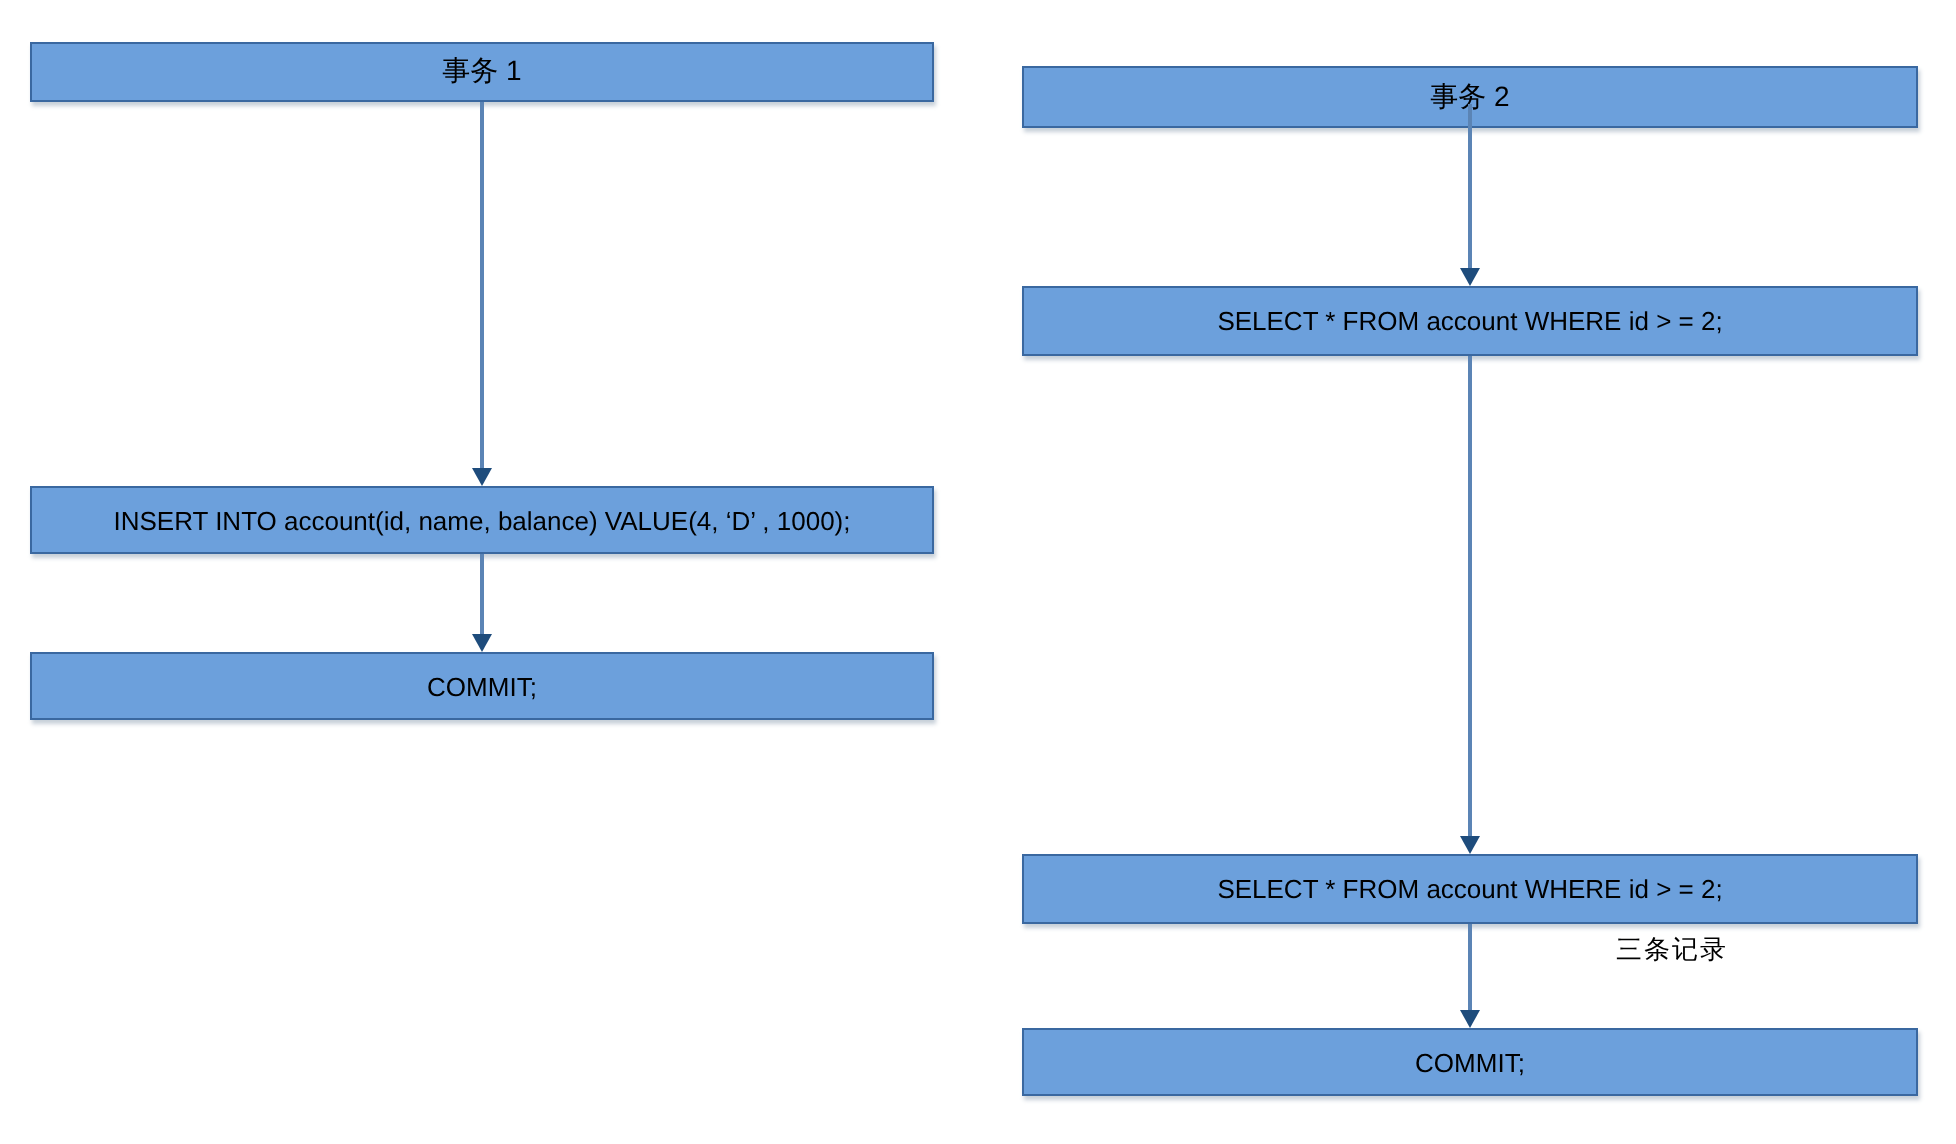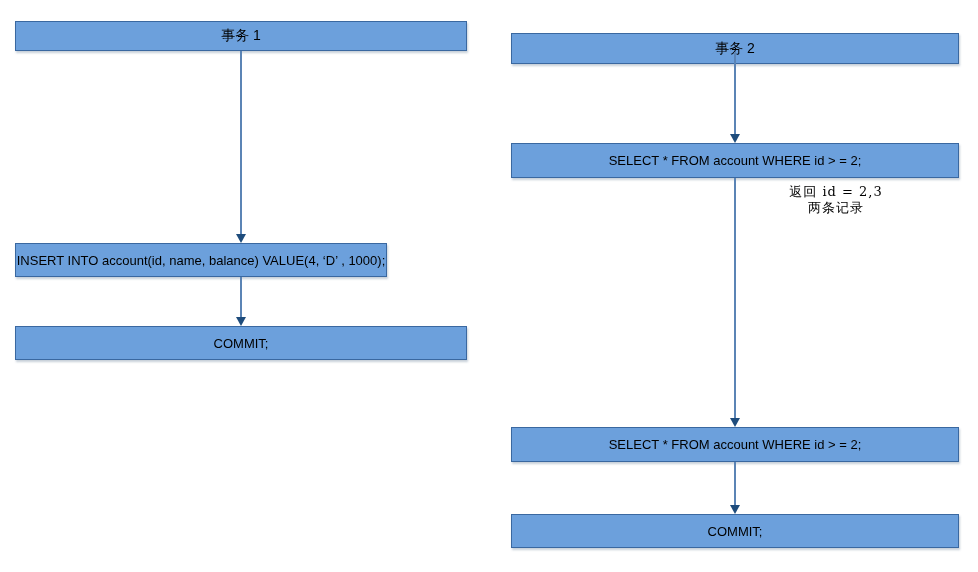--- a/index.html
+++ b/index.html
@@ -64,21 +64,21 @@
 
 <div class="canvas">
 
   <div class="box header" style="left:15px; top:21px; width:452px; height:30px;">事务 1</div>
 
   <div class="arrow" style="left:236px; top:51px; height:192px;">
     <div class="line"></div>
     <div class="head"></div>
   </div>
 
-  <div class="box" style="left:15px; top:243px; width:372px; height:34px;">INSERT INTO account(id, name, balance) VALUE(4, ‘D’ , 1000);</div>
+  <div class="box" style="left:15px; top:243px; width:452px; height:34px;">INSERT INTO account(id, name, balance) VALUE(4, ‘D’ , 1000);</div>
 
   <div class="arrow" style="left:236px; top:277px; height:49px;">
     <div class="line"></div>
     <div class="head"></div>
   </div>
 
   <div class="box" style="left:15px; top:326px; width:452px; height:34px;">COMMIT;</div>
 
   <div class="box header" style="left:511px; top:33px; width:448px; height:31px;">事务 2</div>
 
@@ -87,30 +87,27 @@
     <div class="head"></div>
   </div>
 
   <div class="box" style="left:511px; top:143px; width:448px; height:35px;">SELECT * FROM account WHERE id &gt; = 2;</div>
 
   <div class="arrow" style="left:730px; top:178px; height:249px;">
     <div class="line"></div>
     <div class="head"></div>
   </div>
 
-  <div class="annotation" style="left:756px; top:184px; width:160px;">
-    <div>返回 id = 2,3</div>
-    <div>两条记录</div>
-  </div>
 
   <div class="box" style="left:511px; top:427px; width:448px; height:35px;">SELECT * FROM account WHERE id &gt; = 2;</div>
 
   <div class="arrow" style="left:730px; top:462px; height:52px;">
     <div class="line"></div>
     <div class="head"></div>
   </div>
 
   <div class="annotation" style="left:756px; top:468px; width:160px;">
+    <div>三条记录</div>
   </div>
 
   <div class="box" style="left:511px; top:514px; width:448px; height:34px;">COMMIT;</div>
 
 </div>
 
 </body></html>

